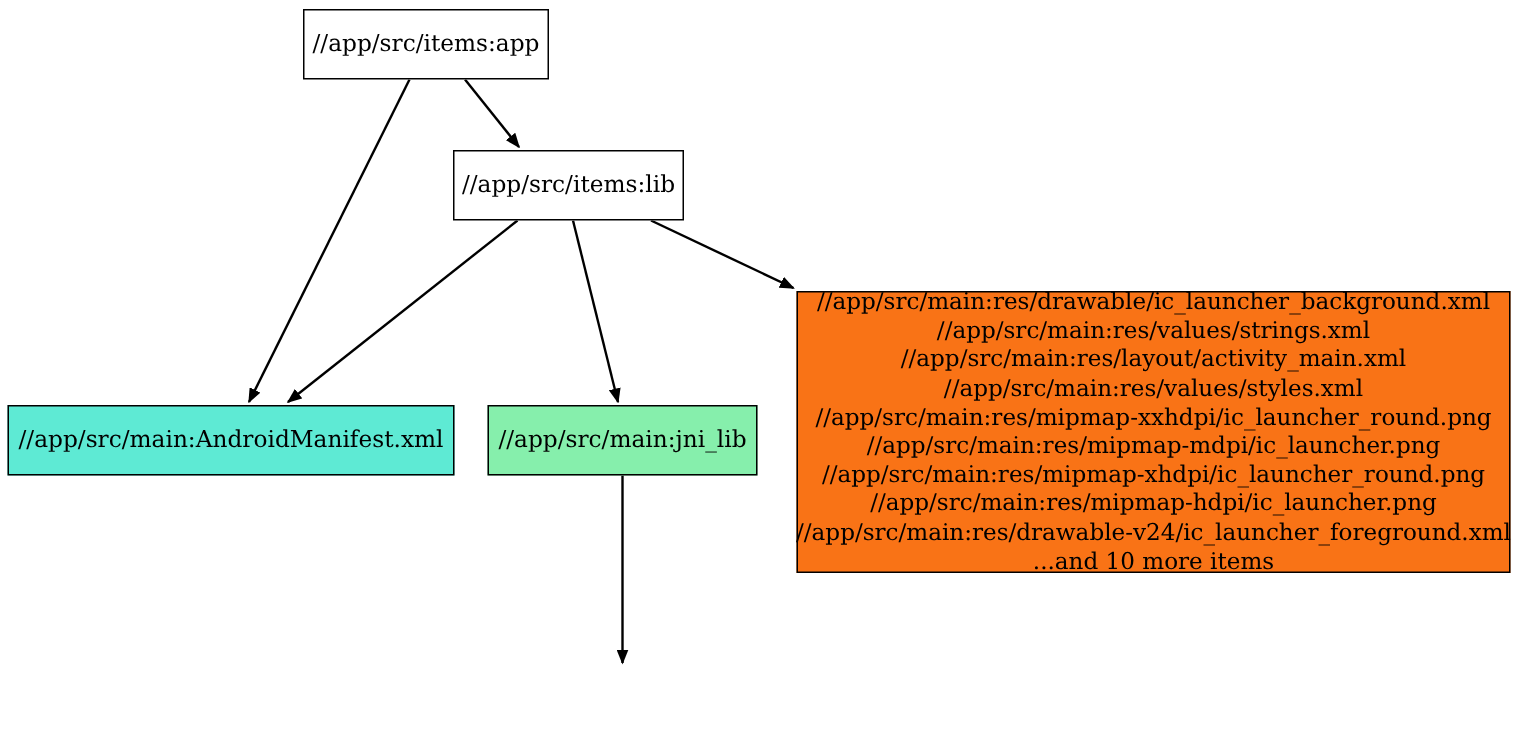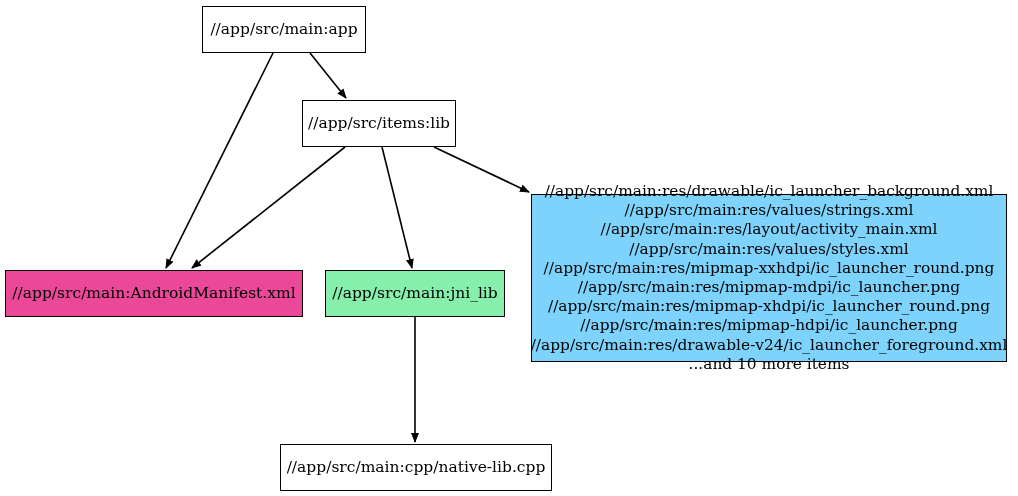--- a/index.html
+++ b/index.html
@@ -64,45 +64,42 @@
         <line x1="273" y1="53" x2="166" y2="268" stroke="#000000" marker-end="url(#arrowhead)"></line>
         <line x1="310" y1="53" x2="346" y2="98" stroke="#000000" marker-end="url(#arrowhead)"></line>
         <line x1="345" y1="147" x2="192" y2="268" stroke="#000000" marker-end="url(#arrowhead)"></line>
         <line x1="382" y1="147" x2="412" y2="268" stroke="#000000" marker-end="url(#arrowhead)"></line>
         <line x1="434" y1="147" x2="529" y2="192" stroke="#000000" marker-end="url(#arrowhead)"></line>
         <line x1="415" y1="317" x2="415" y2="442" stroke="#000000" marker-end="url(#arrowhead)"></line>
       </g>
   </svg>
 
   <div class="node node-single" style="left: 202px; top: 6px; width: 164px; height: 47px; border-color: rgb(0, 0, 0); background: rgb(255, 255, 255); color: rgb(0, 0, 0);">
-    <span class="node-label">//app/src/main:app</span>
+    <span class="node-label">//app/src/items:app</span>
   </div>
 
   <div class="node node-single" style="left: 302px; top: 100px; width: 154px; height: 47px; border-color: rgb(0, 0, 0); background: rgb(255, 255, 255); color: rgb(0, 0, 0);">
     <span class="node-label">//app/src/items:lib</span>
   </div>
 
-  <div class="node node-single" style="left: 5px; top: 270px; width: 298px; height: 47px; border-color: rgb(0, 0, 0); background: #ec4899; color: rgb(0, 0, 0);">
+  <div class="node node-single" style="left: 5px; top: 270px; width: 298px; height: 47px; border-color: rgb(0, 0, 0); background: #5eead4; color: rgb(0, 0, 0);">
     <span class="node-label">//app/src/main:AndroidManifest.xml</span>
   </div>
 
   <div class="node node-single" style="left: 325px; top: 270px; width: 180px; height: 47px; border-color: rgb(0, 0, 0); background: #86efac; color: rgb(0, 0, 0);">
     <span class="node-label">//app/src/main:jni_lib</span>
   </div>
 
-  <div class="node node-multi" style="left: 531px; top: 194px; width: 476px; height: 168px; border-color: rgb(0, 0, 0); background: #7dd3fc; color: rgb(0, 0, 0);">
+  <div class="node node-multi" style="left: 531px; top: 194px; width: 476px; height: 188px; border-color: rgb(0, 0, 0); background: #f97316; color: rgb(0, 0, 0);">
     <span class="node-label">//app/src/main:res/drawable/ic_launcher_background.xml
 //app/src/main:res/values/strings.xml
 //app/src/main:res/layout/activity_main.xml
 //app/src/main:res/values/styles.xml
 //app/src/main:res/mipmap-xxhdpi/ic_launcher_round.png
 //app/src/main:res/mipmap-mdpi/ic_launcher.png
 //app/src/main:res/mipmap-xhdpi/ic_launcher_round.png
 //app/src/main:res/mipmap-hdpi/ic_launcher.png
 //app/src/main:res/drawable-v24/ic_launcher_foreground.xml
 ...and 10 more items</span>
   </div>
 
-  <div class="node node-single" style="left: 280px; top: 444px; width: 272px; height: 47px; border-color: rgb(0, 0, 0); background: rgb(255, 255, 255); color: rgb(0, 0, 0);">
-    <span class="node-label">//app/src/main:cpp/native-lib.cpp</span>
-  </div>
 
 </div>
 
 </body></html>

